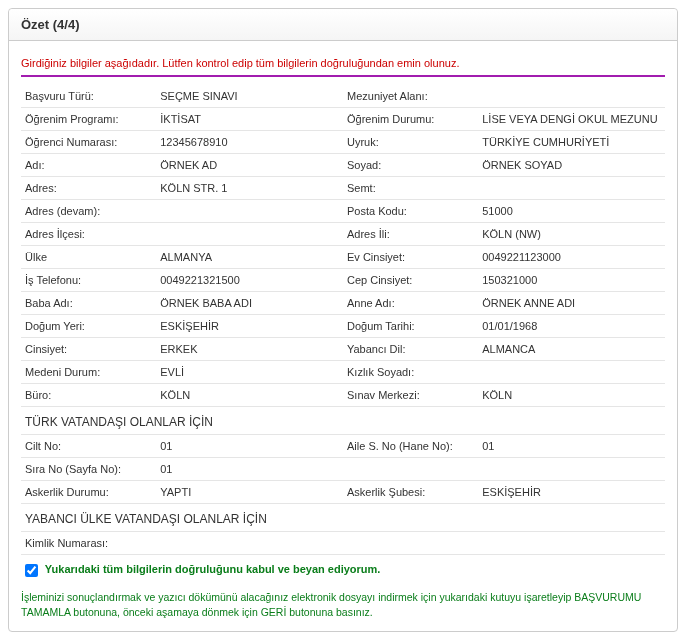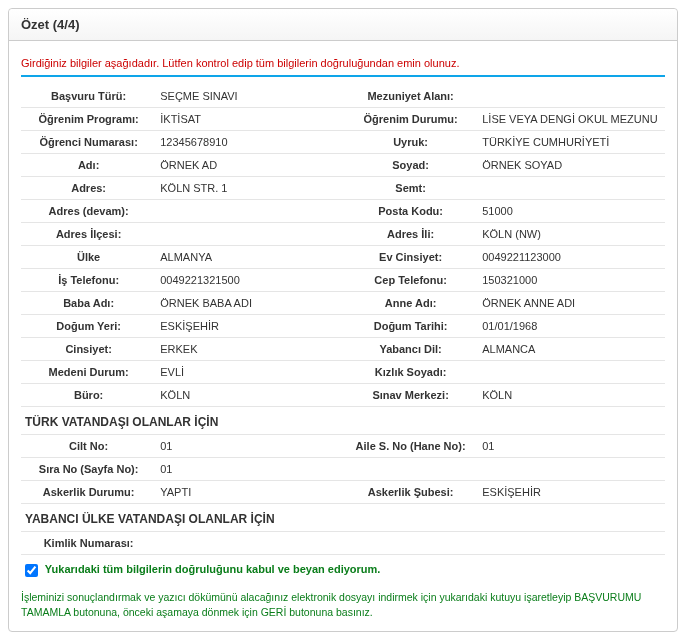--- a/index.html
+++ b/index.html
@@ -23,21 +23,21 @@
     border-bottom: 1px solid #ccc;
     background: linear-gradient(#fff, #f5f5f5);
     border-radius: 4px 4px 0 0;
   }
   .panel-body {
     padding: 12px;
   }
   .warning {
     color: #c00;
     padding: 4px 0 6px 0;
-    border-bottom: 2px solid #0ea5e9;
+    border-bottom: 2px solid #a21caf;
     margin-bottom: 8px;
     font-size: 11px;
   }
   table {
     width: 100%;
     border-collapse: collapse;
     table-layout: fixed;
   }
   tr {
     border-bottom: 1px solid #e5e5e5;
@@ -46,29 +46,28 @@
     background: #fff;
   }
   td {
     padding: 5px 4px;
     vertical-align: middle;
     font-size: 11px;
     overflow: hidden;
     text-overflow: ellipsis;
   }
   td.label {
-    font-weight: bold;
+    font-weight: normal;
     width: 21%;
-    text-align: center;
   }
   td.value {
     width: 29%;
   }
   td.section {
-    font-weight: bold;
+    font-weight: normal;
     font-size: 12px;
     padding-top: 8px;
   }
   .confirm-row {
     margin-top: 6px;
     color: #0a7d1a;
     font-weight: bold;
     font-size: 11px;
   }
   .confirm-row input {
@@ -136,21 +135,21 @@
           </tr>
           <tr>
             <td class="label">Ülke</td>
             <td class="value">ALMANYA</td>
             <td class="label">Ev Cinsiyet:</td>
             <td class="value">0049221123000</td>
           </tr>
           <tr>
             <td class="label">İş Telefonu:</td>
             <td class="value">0049221321500</td>
-            <td class="label">Cep Telefonu:</td>
+            <td class="label">Cep Cinsiyet:</td>
             <td class="value">150321000</td>
           </tr>
           <tr>
             <td class="label">Baba Adı:</td>
             <td class="value">ÖRNEK BABA ADI</td>
             <td class="label">Anne Adı:</td>
             <td class="value">ÖRNEK ANNE ADI</td>
           </tr>
           <tr>
             <td class="label">Doğum Yeri:</td>

